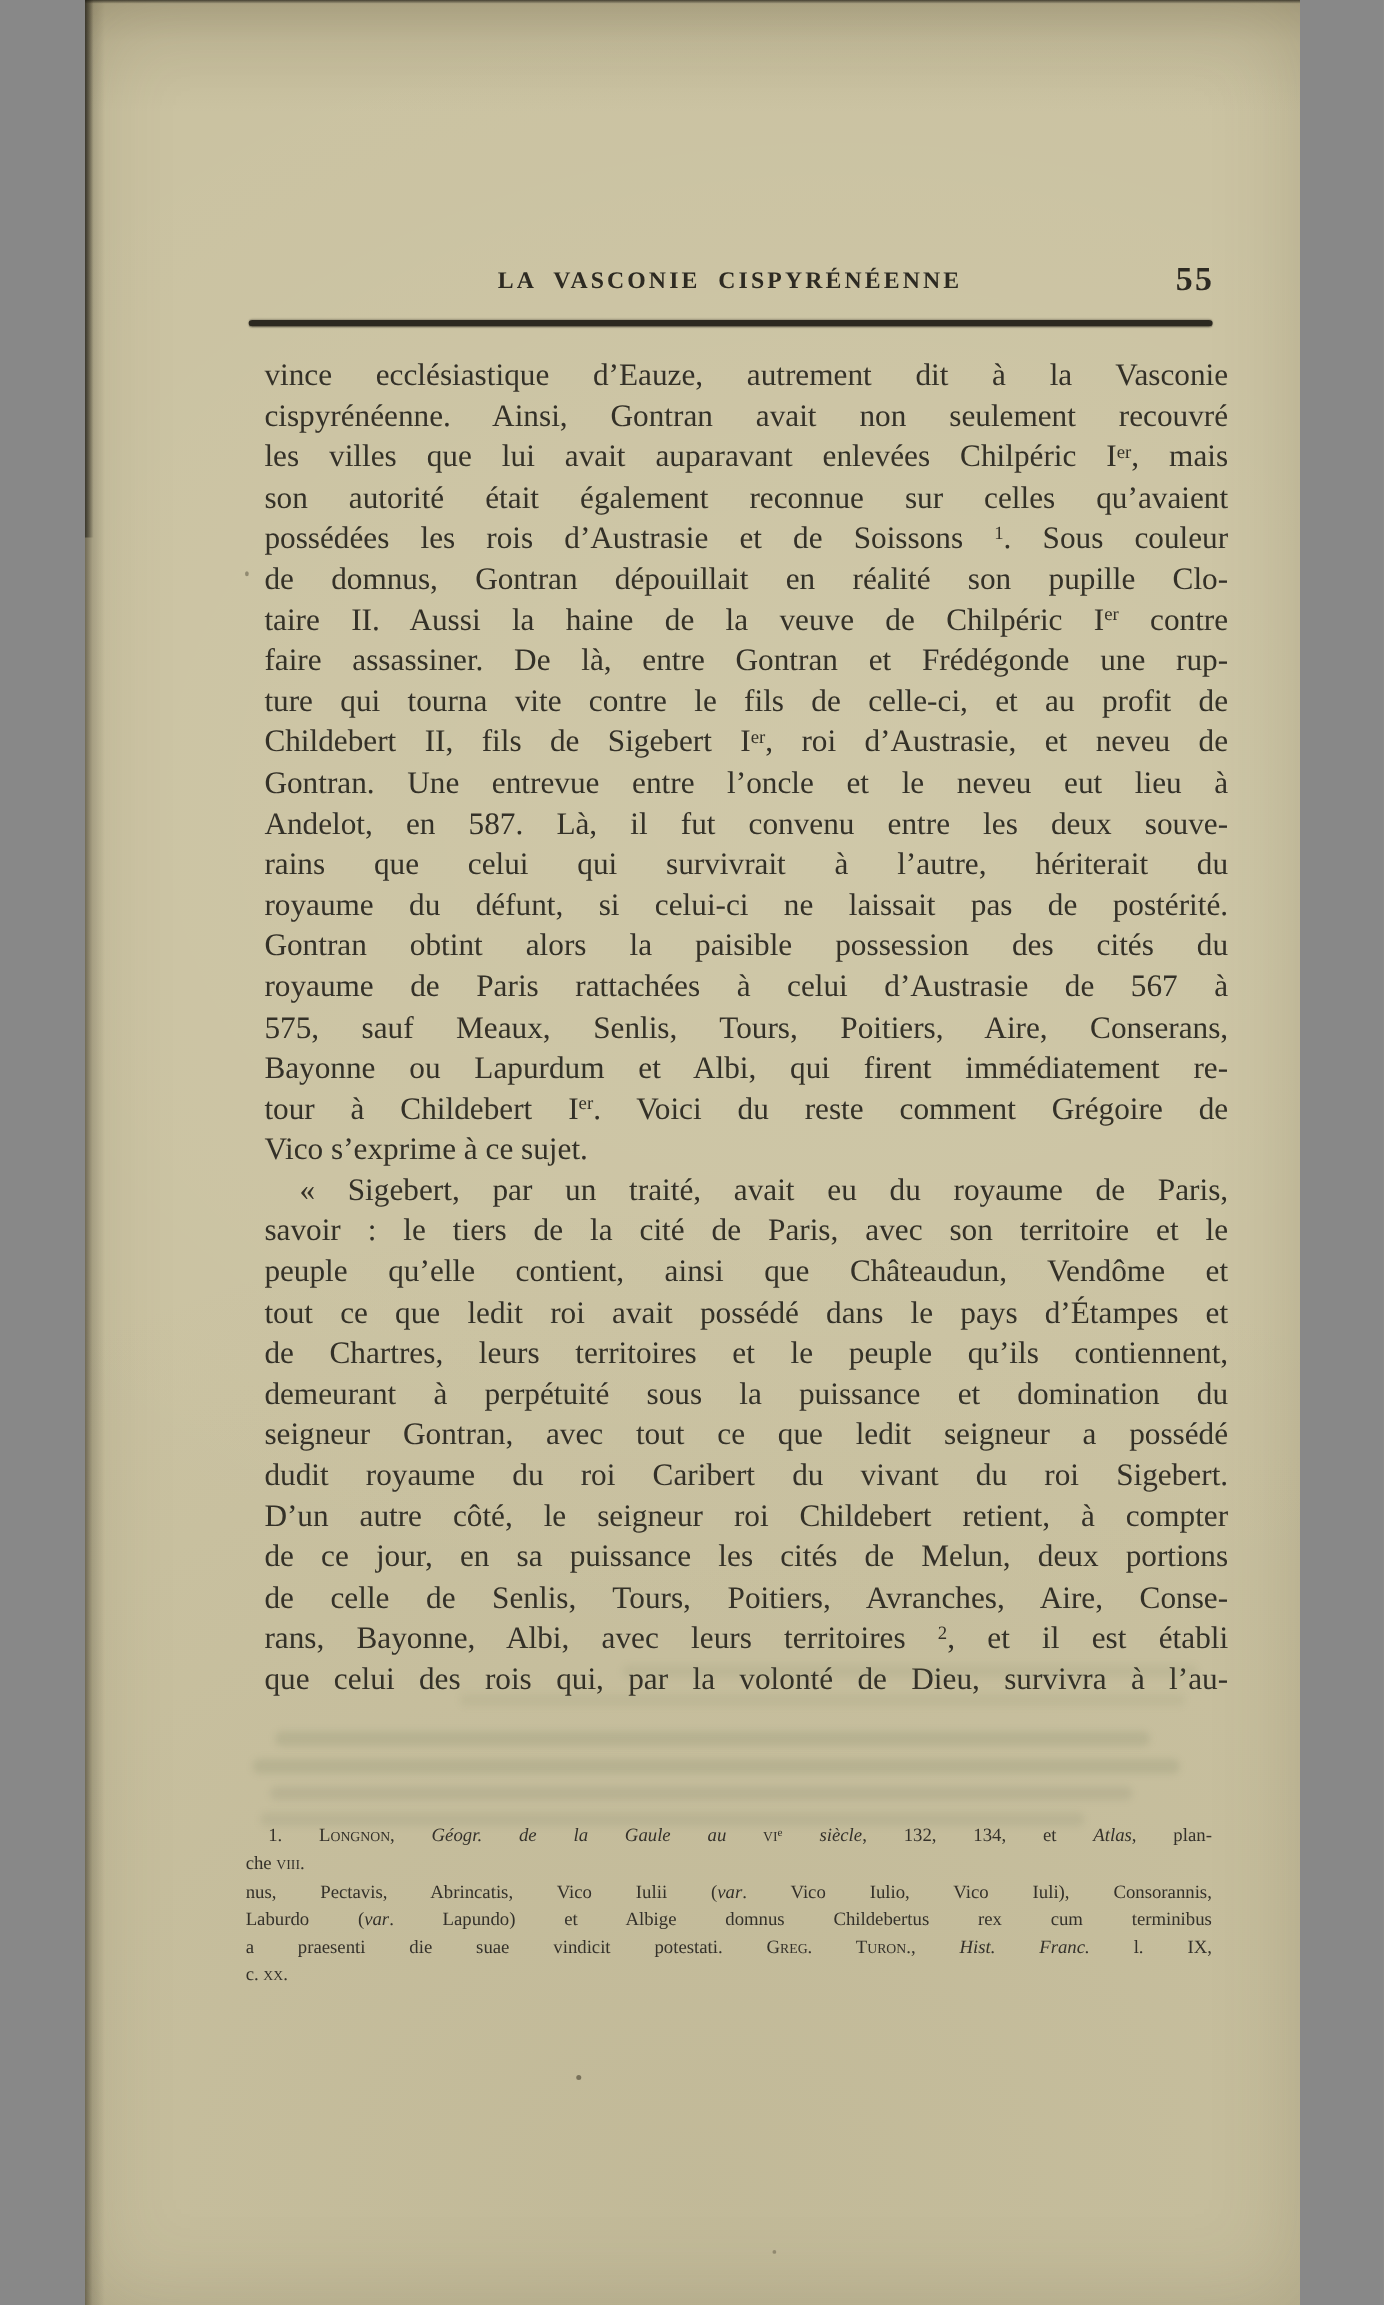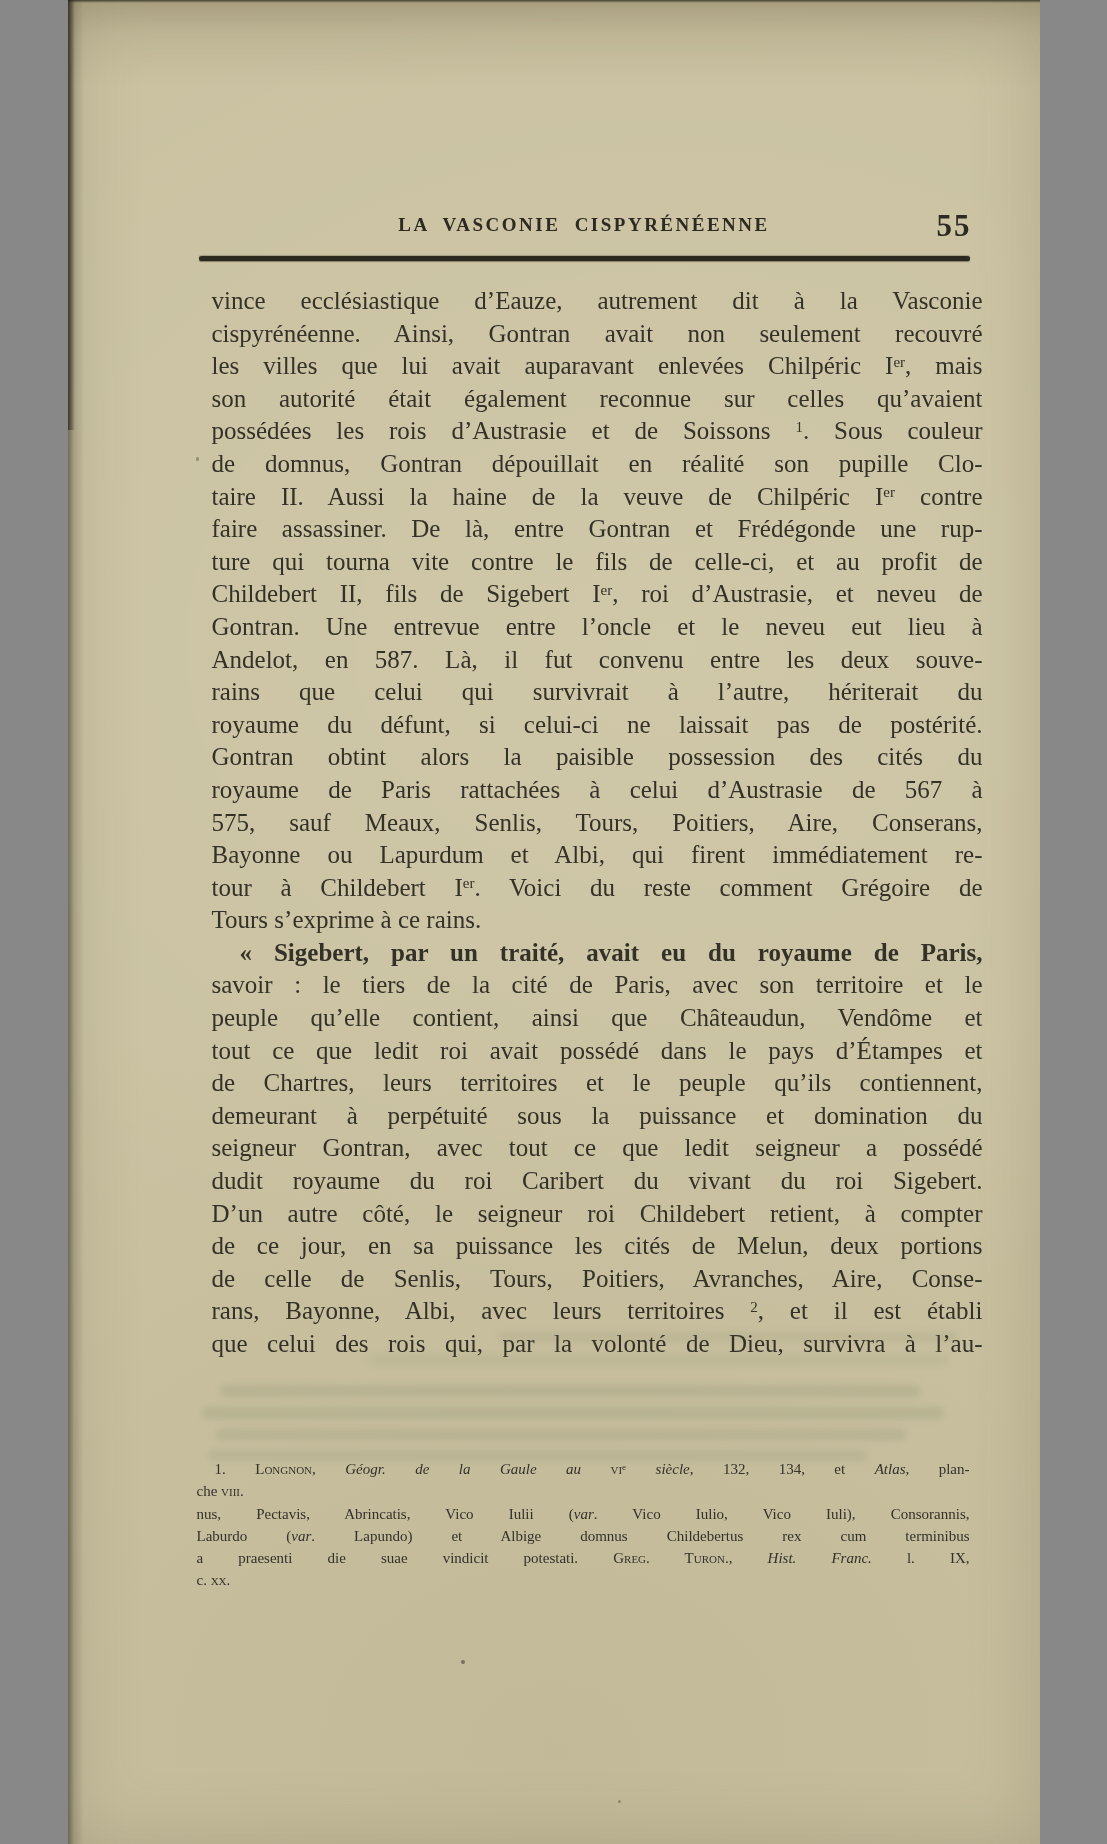--- a/index.html
+++ b/index.html
@@ -31,35 +31,35 @@
   .running-head {
     position:absolute; left:131px; top:214px; width:771px; height:30px;
   }
   .head-title {
     display:block; text-align:center;
     font-size:19px; font-weight:bold; letter-spacing:2.5px; word-spacing:7px;
     color:#2d2a22;
   }
   .page-number {
     position:absolute; right:-2px; top:-6px;
-    font-size:31px; font-weight:bold; letter-spacing:2px; color:#2d2a22;
+    font-size:27px; font-weight:bold; letter-spacing:2px; color:#2d2a22;
   }
   .rule {
     position:absolute; left:131px; top:256px; width:771px; height:5px;
     background:#2c2920; border-radius:3px/2px;
     box-shadow:0 1px 1px rgba(44,41,32,.45), 0 -1px 1px rgba(44,41,32,.25);
   }
 
   .body-text {
     position:absolute; left:144px; top:285px; width:771px;
     font-size:25px; line-height:32.6px; color:#343128;
   }
   .line { text-align:justify; text-align-last:justify; }
   .line.end { text-align-last:left; }
-  .body-text .line.indent { text-indent:28px;font-weight:bold; }
+  .body-text .line.indent { text-indent:28px; }
 
   sup {
     font-size:60%; line-height:0; letter-spacing:0;
     vertical-align:baseline; position:relative; top:-0.5em;
   }
   .sc { font-variant:small-caps; }
 
   .footnotes {
     position:absolute; left:129px; top:1458px; width:773px;
     font-size:15px; line-height:22.3px; color:#34312a;
@@ -110,21 +110,21 @@
       <div class="line">Childebert II, fils de Sigebert I<sup>er</sup>, roi d’Austrasie, et neveu de</div>
       <div class="line">Gontran. Une entrevue entre l’oncle et le neveu eut lieu à</div>
       <div class="line">Andelot, en 587. Là, il fut convenu entre les deux souve-</div>
       <div class="line">rains que celui qui survivrait à l’autre, hériterait du</div>
       <div class="line">royaume du défunt, si celui-ci ne laissait pas de postérité.</div>
       <div class="line">Gontran obtint alors la paisible possession des cités du</div>
       <div class="line">royaume de Paris rattachées à celui d’Austrasie de 567 à</div>
       <div class="line">575, sauf Meaux, Senlis, Tours, Poitiers, Aire, Conserans,</div>
       <div class="line">Bayonne ou Lapurdum et Albi, qui firent immédiatement re-</div>
       <div class="line">tour à Childebert I<sup>er</sup>. Voici du reste comment Grégoire de</div>
-      <div class="line end">Tours s’exprime à ce rains.</div>
+      <div class="line end">Vico s’exprime à ce sujet.</div>
       <div class="line indent">« Sigebert, par un traité, avait eu du royaume de Paris,</div>
       <div class="line">savoir : le tiers de la cité de Paris, avec son territoire et le</div>
       <div class="line">peuple qu’elle contient, ainsi que Châteaudun, Vendôme et</div>
       <div class="line">tout ce que ledit roi avait possédé dans le pays d’Étampes et</div>
       <div class="line">de Chartres, leurs territoires et le peuple qu’ils contiennent,</div>
       <div class="line">demeurant à perpétuité sous la puissance et domination du</div>
       <div class="line">seigneur Gontran, avec tout ce que ledit seigneur a possédé</div>
       <div class="line">dudit royaume du roi Caribert du vivant du roi Sigebert.</div>
       <div class="line">D’un autre côté, le seigneur roi Childebert retient, à compter</div>
       <div class="line">de ce jour, en sa puissance les cités de Melun, deux portions</div>

